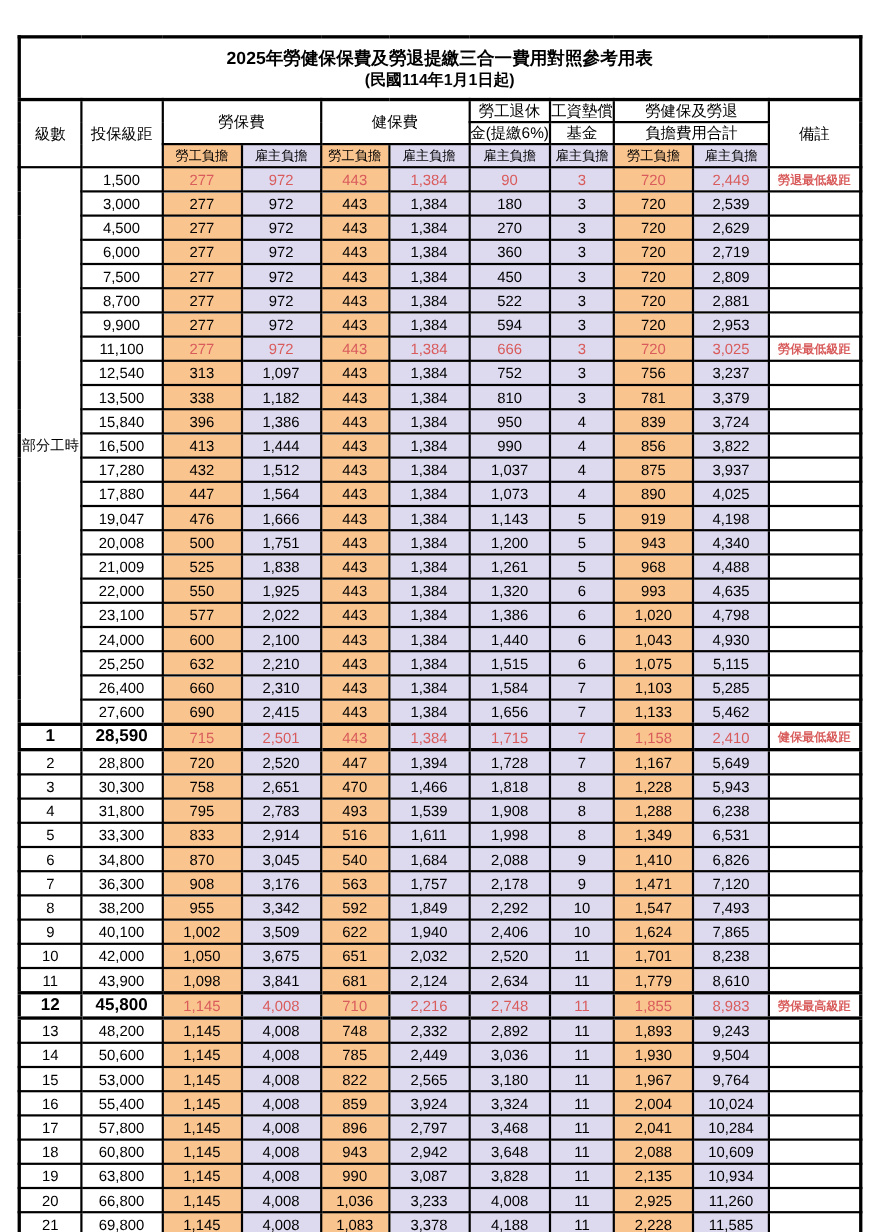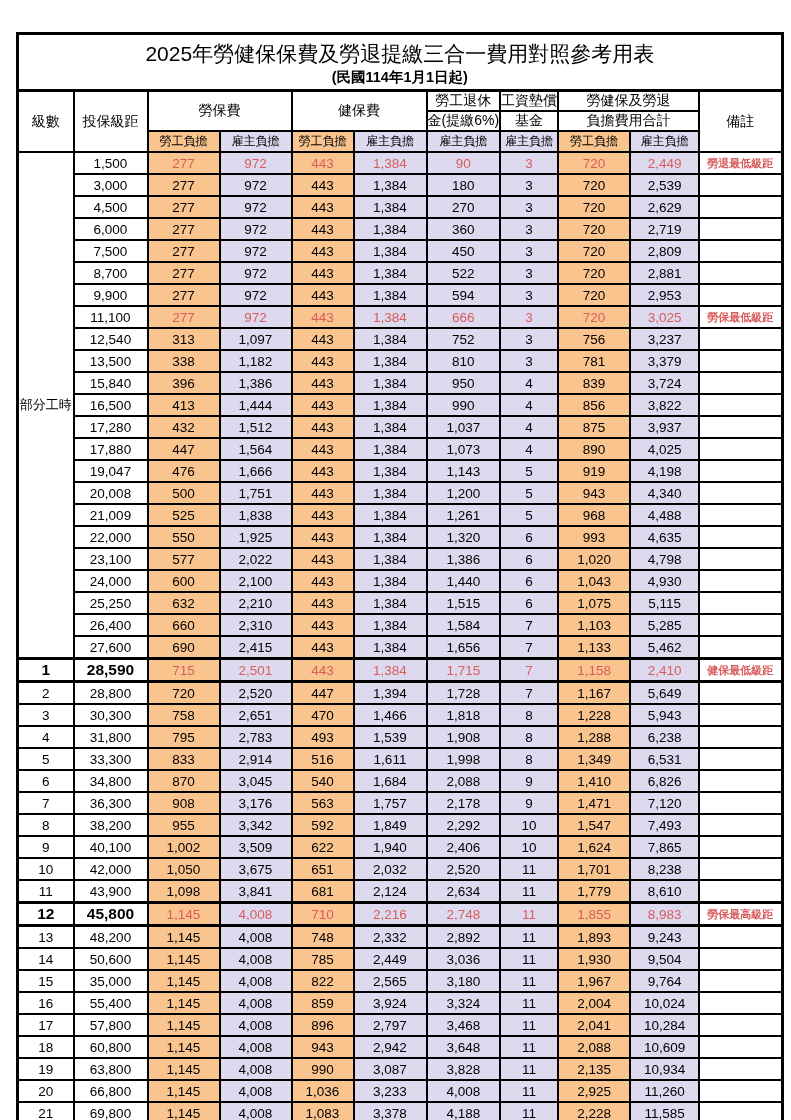--- a/index.html
+++ b/index.html
@@ -3,21 +3,21 @@
 <meta charset="utf-8">
 <style>
   html,body{margin:0;padding:0;background:#ffffff;width:791px;height:1120px;
     font-family:"Liberation Sans","DejaVu Sans",sans-serif;color:#000;}
   :root{--emp-bg:#FAC48F;--er-bg:#DDDAF0;--red:#D95C5C;}
   table{position:absolute;left:16px;top:32px;border-collapse:collapse;table-layout:fixed;
     border:3px solid #000;}
   th,td{border:2px solid #000;text-align:center;vertical-align:middle;padding:0;
     white-space:nowrap;overflow:hidden;font-weight:normal;}
   .title-cell{height:54px;border-bottom:3px solid #000;}
-  .title-line{font-size:21px;font-weight:normal;line-height:1.55;}
+  .title-line{font-size:16px;font-weight:bold;line-height:1.55;}
   .subtitle-line{font-size:14.5px;font-weight:bold;line-height:1.1;}
   thead th{font-size:14px;}
   tr.hrow-a th{height:18px;}
   tr.hrow-b th{height:18px;}
   tr.hrow-c th{height:19px;font-size:12px;}
   tbody td{height:20px;font-size:13.5px;}
   .c-emp{background:var(--emp-bg);}
   .c-er{background:var(--er-bg);}
   .remark-cell{font-size:11px;font-weight:bold;color:var(--red);}
   tr.red td.val,tr.red td.remark-cell{color:var(--red);}
@@ -532,21 +532,21 @@
         <td class="val c-emp">785</td>
         <td class="val c-er">2,449</td>
         <td class="val c-er">3,036</td>
         <td class="val c-er">11</td>
         <td class="val c-emp">1,930</td>
         <td class="val c-er">9,504</td>
         <td class="remark-cell"></td>
       </tr>
       <tr>
         <td class="lvl">15</td>
-        <td class="bracket">35,000</td>
+        <td class="bracket">53,000</td>
         <td class="val c-emp">1,145</td>
         <td class="val c-er">4,008</td>
         <td class="val c-emp">822</td>
         <td class="val c-er">2,565</td>
         <td class="val c-er">3,180</td>
         <td class="val c-er">11</td>
         <td class="val c-emp">1,967</td>
         <td class="val c-er">9,764</td>
         <td class="remark-cell"></td>
       </tr>

